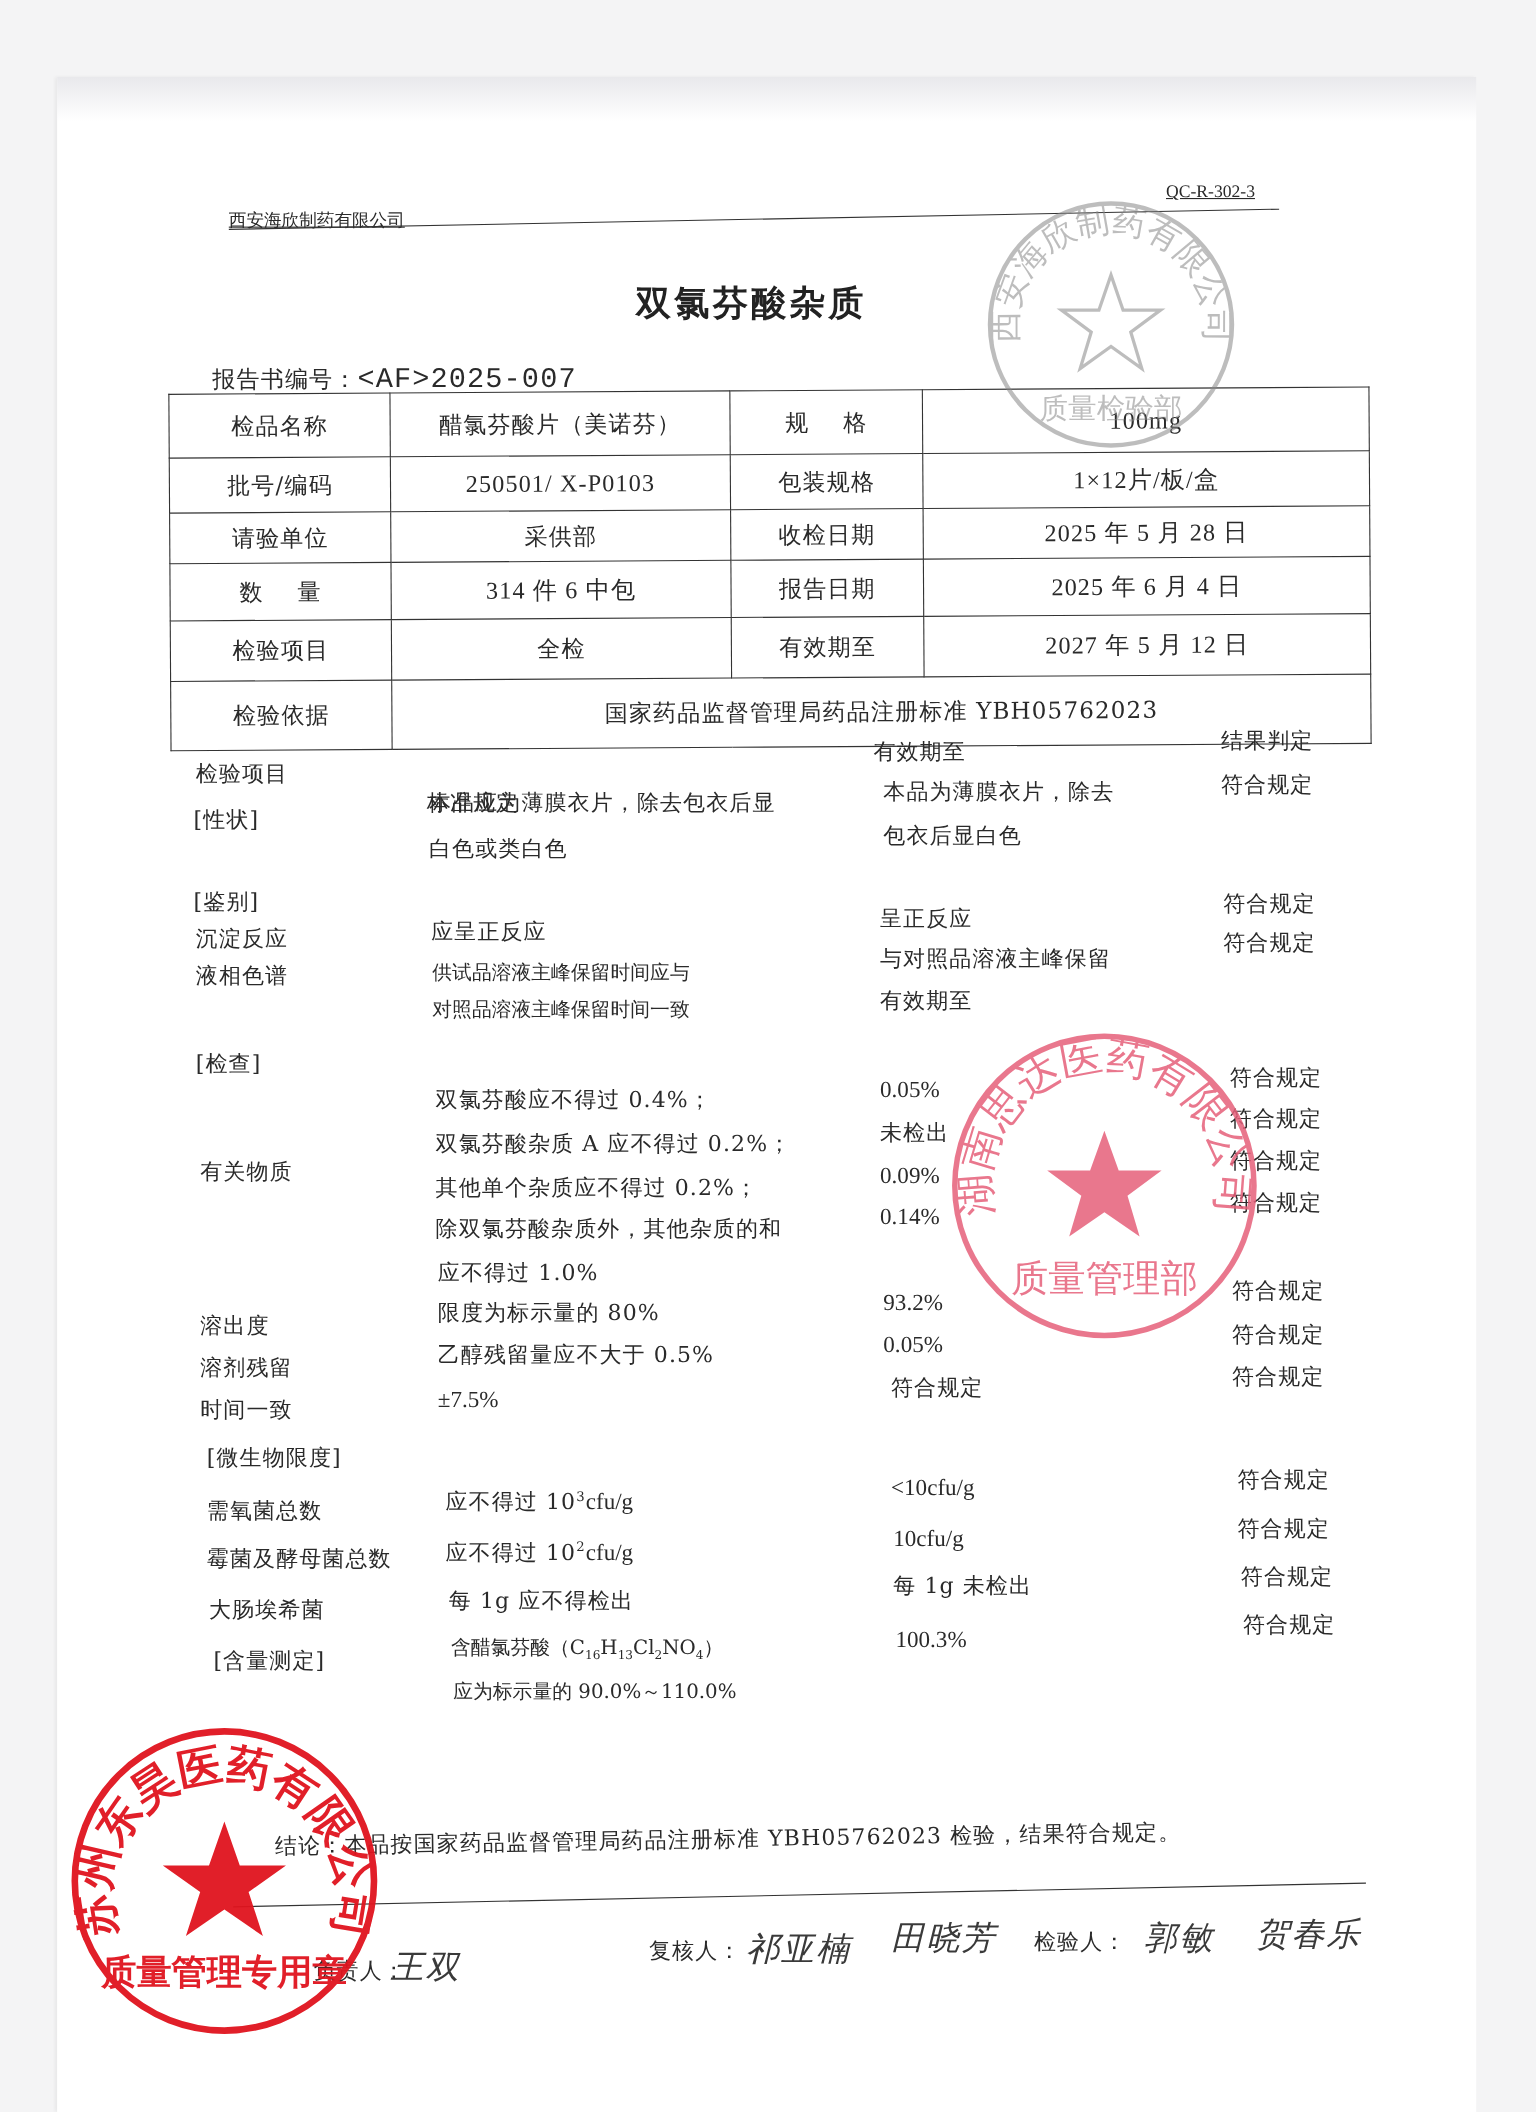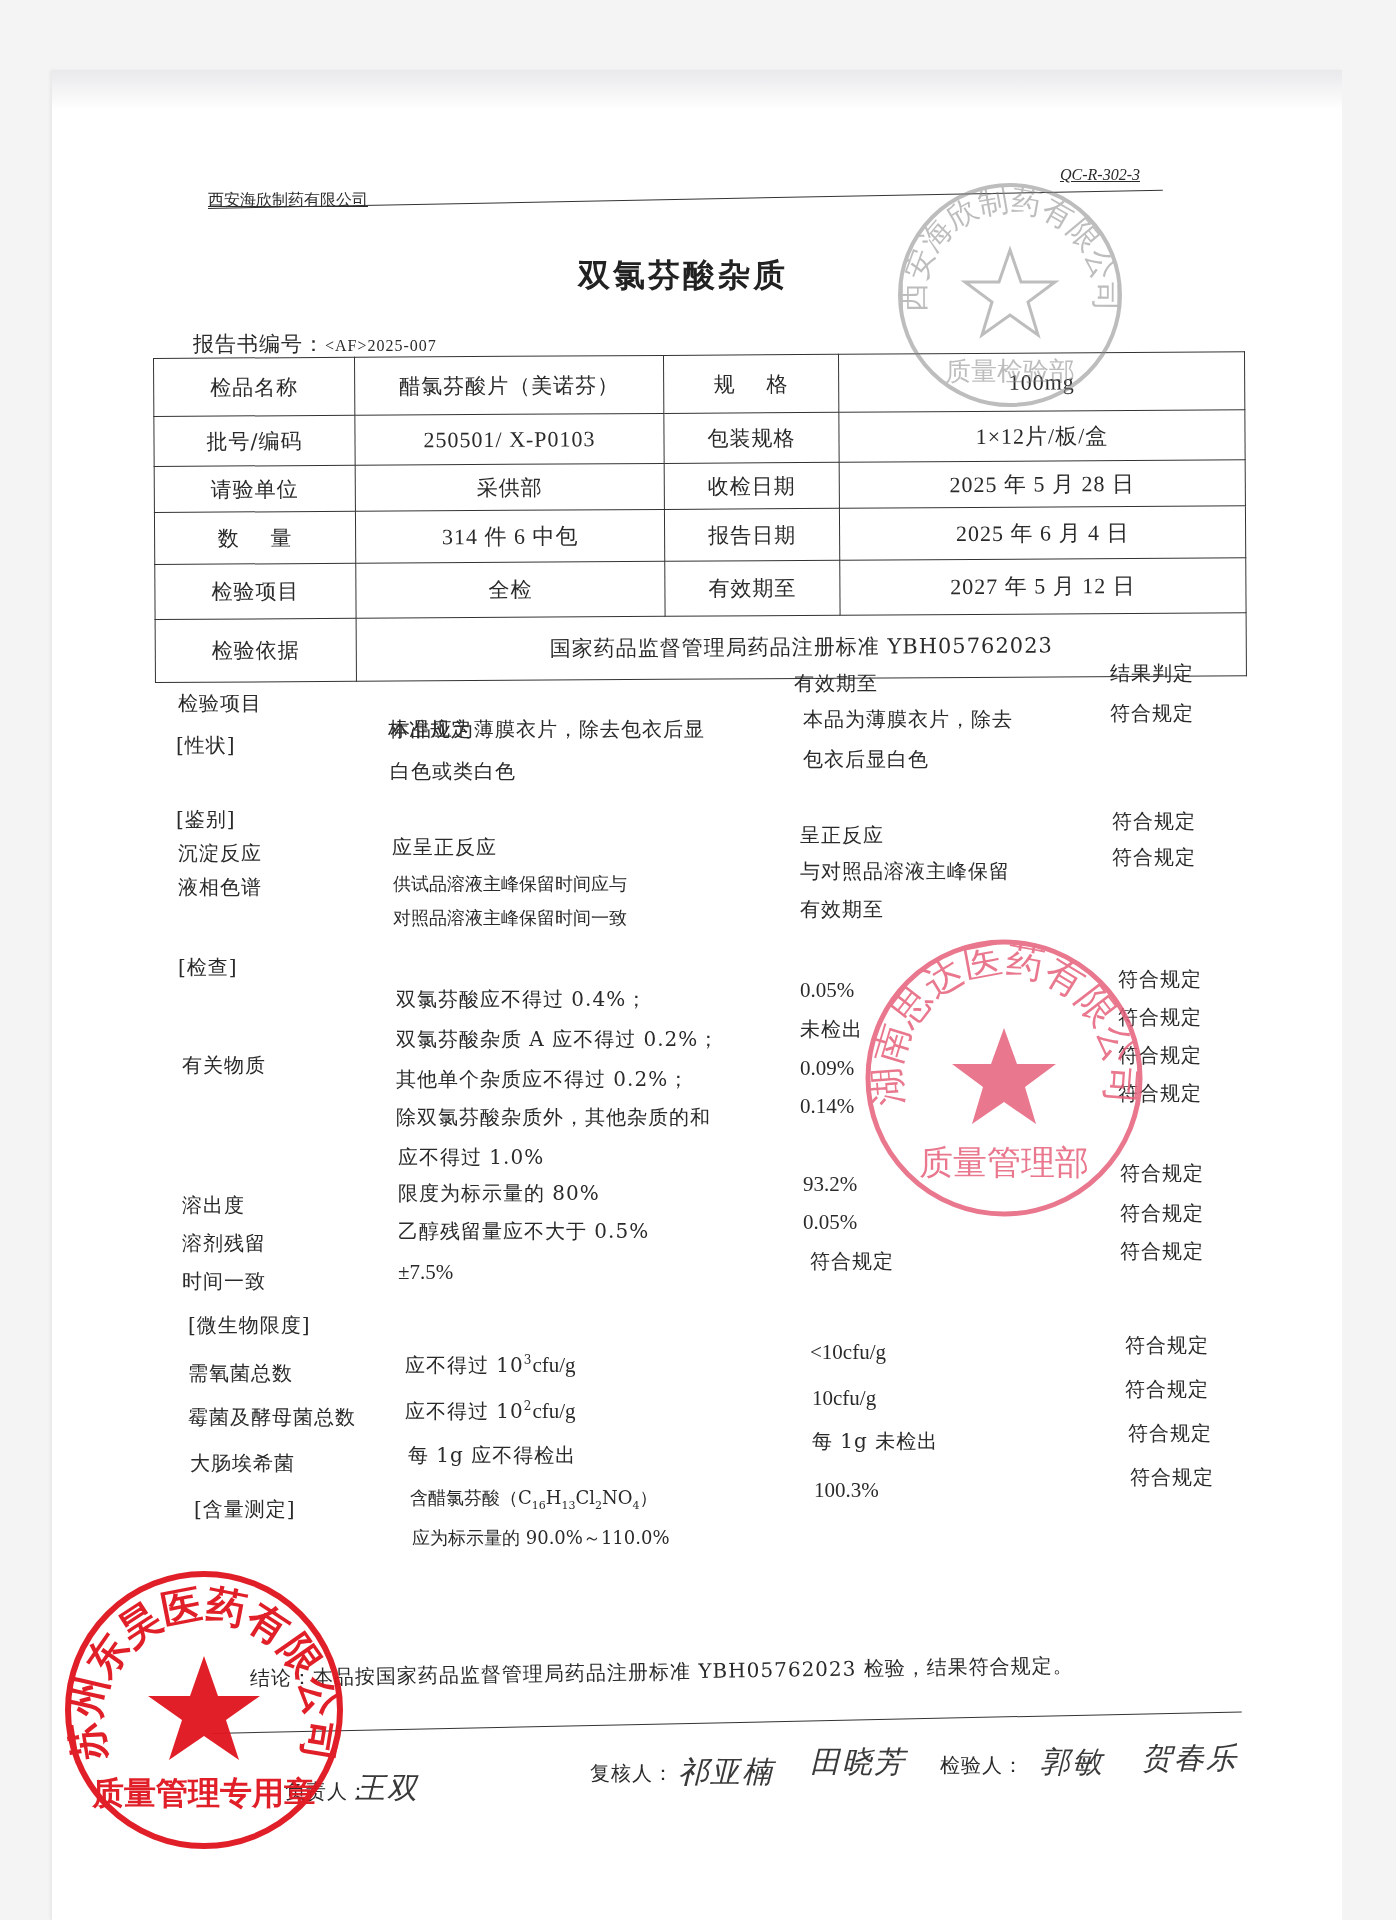--- a/index.html
+++ b/index.html
@@ -9,25 +9,25 @@
     font-family:"DejaVu Serif","Liberation Serif",serif;
     color:#2a2a2a;
   }
   .sheet {
     position:absolute; left:52px; top:70px; width:1290px; height:1850px;
     background:linear-gradient(#e9e9ec 0px, #ffffff 40px);
     box-shadow:-2px 0 3px rgba(0,0,0,0.05);
   }
   .abs { position:absolute; white-space:nowrap; }
   .hdr-company { left:208px; top:190px; font-size:16px; text-decoration:underline; }
-  .hdr-code { left:1060px; top:166px; font-size:16px; font-family:"Liberation Serif",serif; text-decoration:underline;font-style:italic; }
+  .hdr-code { left:1060px; top:166px; font-size:16px; font-family:"Liberation Serif",serif; text-decoration:underline; }
   .hdr-line { position:absolute; left:208px; top:208px; width:955px; height:0; border-top:1.6px solid #333; transform:rotate(-1.1deg); transform-origin:left; }
   .title { left:578px; top:254px; font-size:32px; font-weight:bold; letter-spacing:3px; color:#222; }
   .report-no { left:193px; top:330px; font-size:21px; letter-spacing:1px; }
-  .report-no .val { font-family:Liberation Serif, serif; font-size:16px; }
+  .report-no .val { font-family:Liberation Mono, monospace; font-size:26px; }
 
   table.info {
     position:absolute; left:153px; top:358px; width:1092px;
     border-collapse:collapse; transform:rotate(-0.35deg); transform-origin:left top;
   }
   table.info td {
     border:1.6px solid #333; font-size:21px; text-align:center; padding:0; letter-spacing:1px;
   }
   table.info td.lbl { width:200px; }
   table.info td.v1 { width:308px; }

